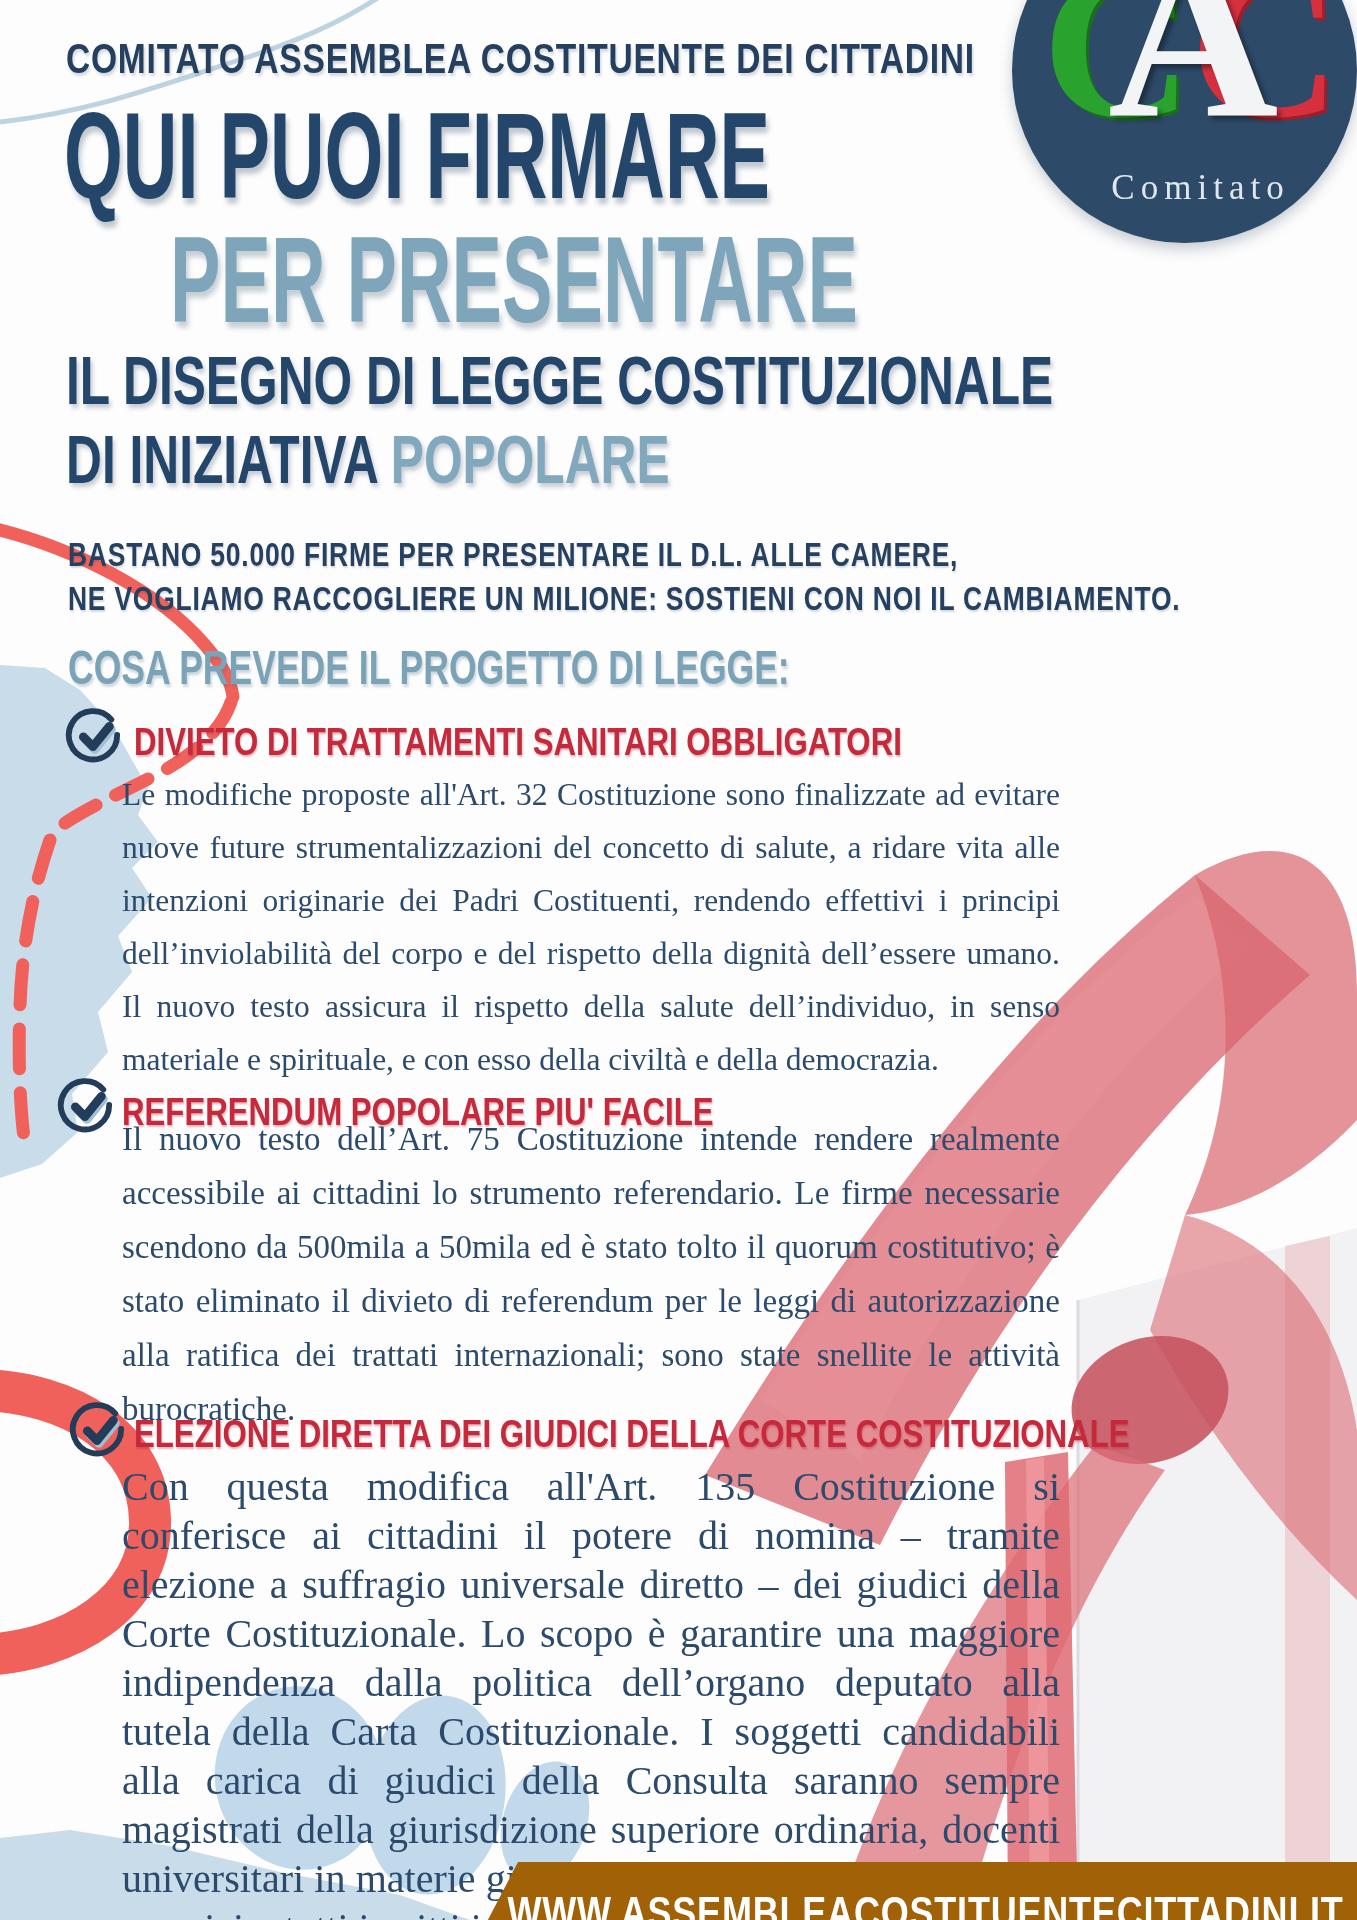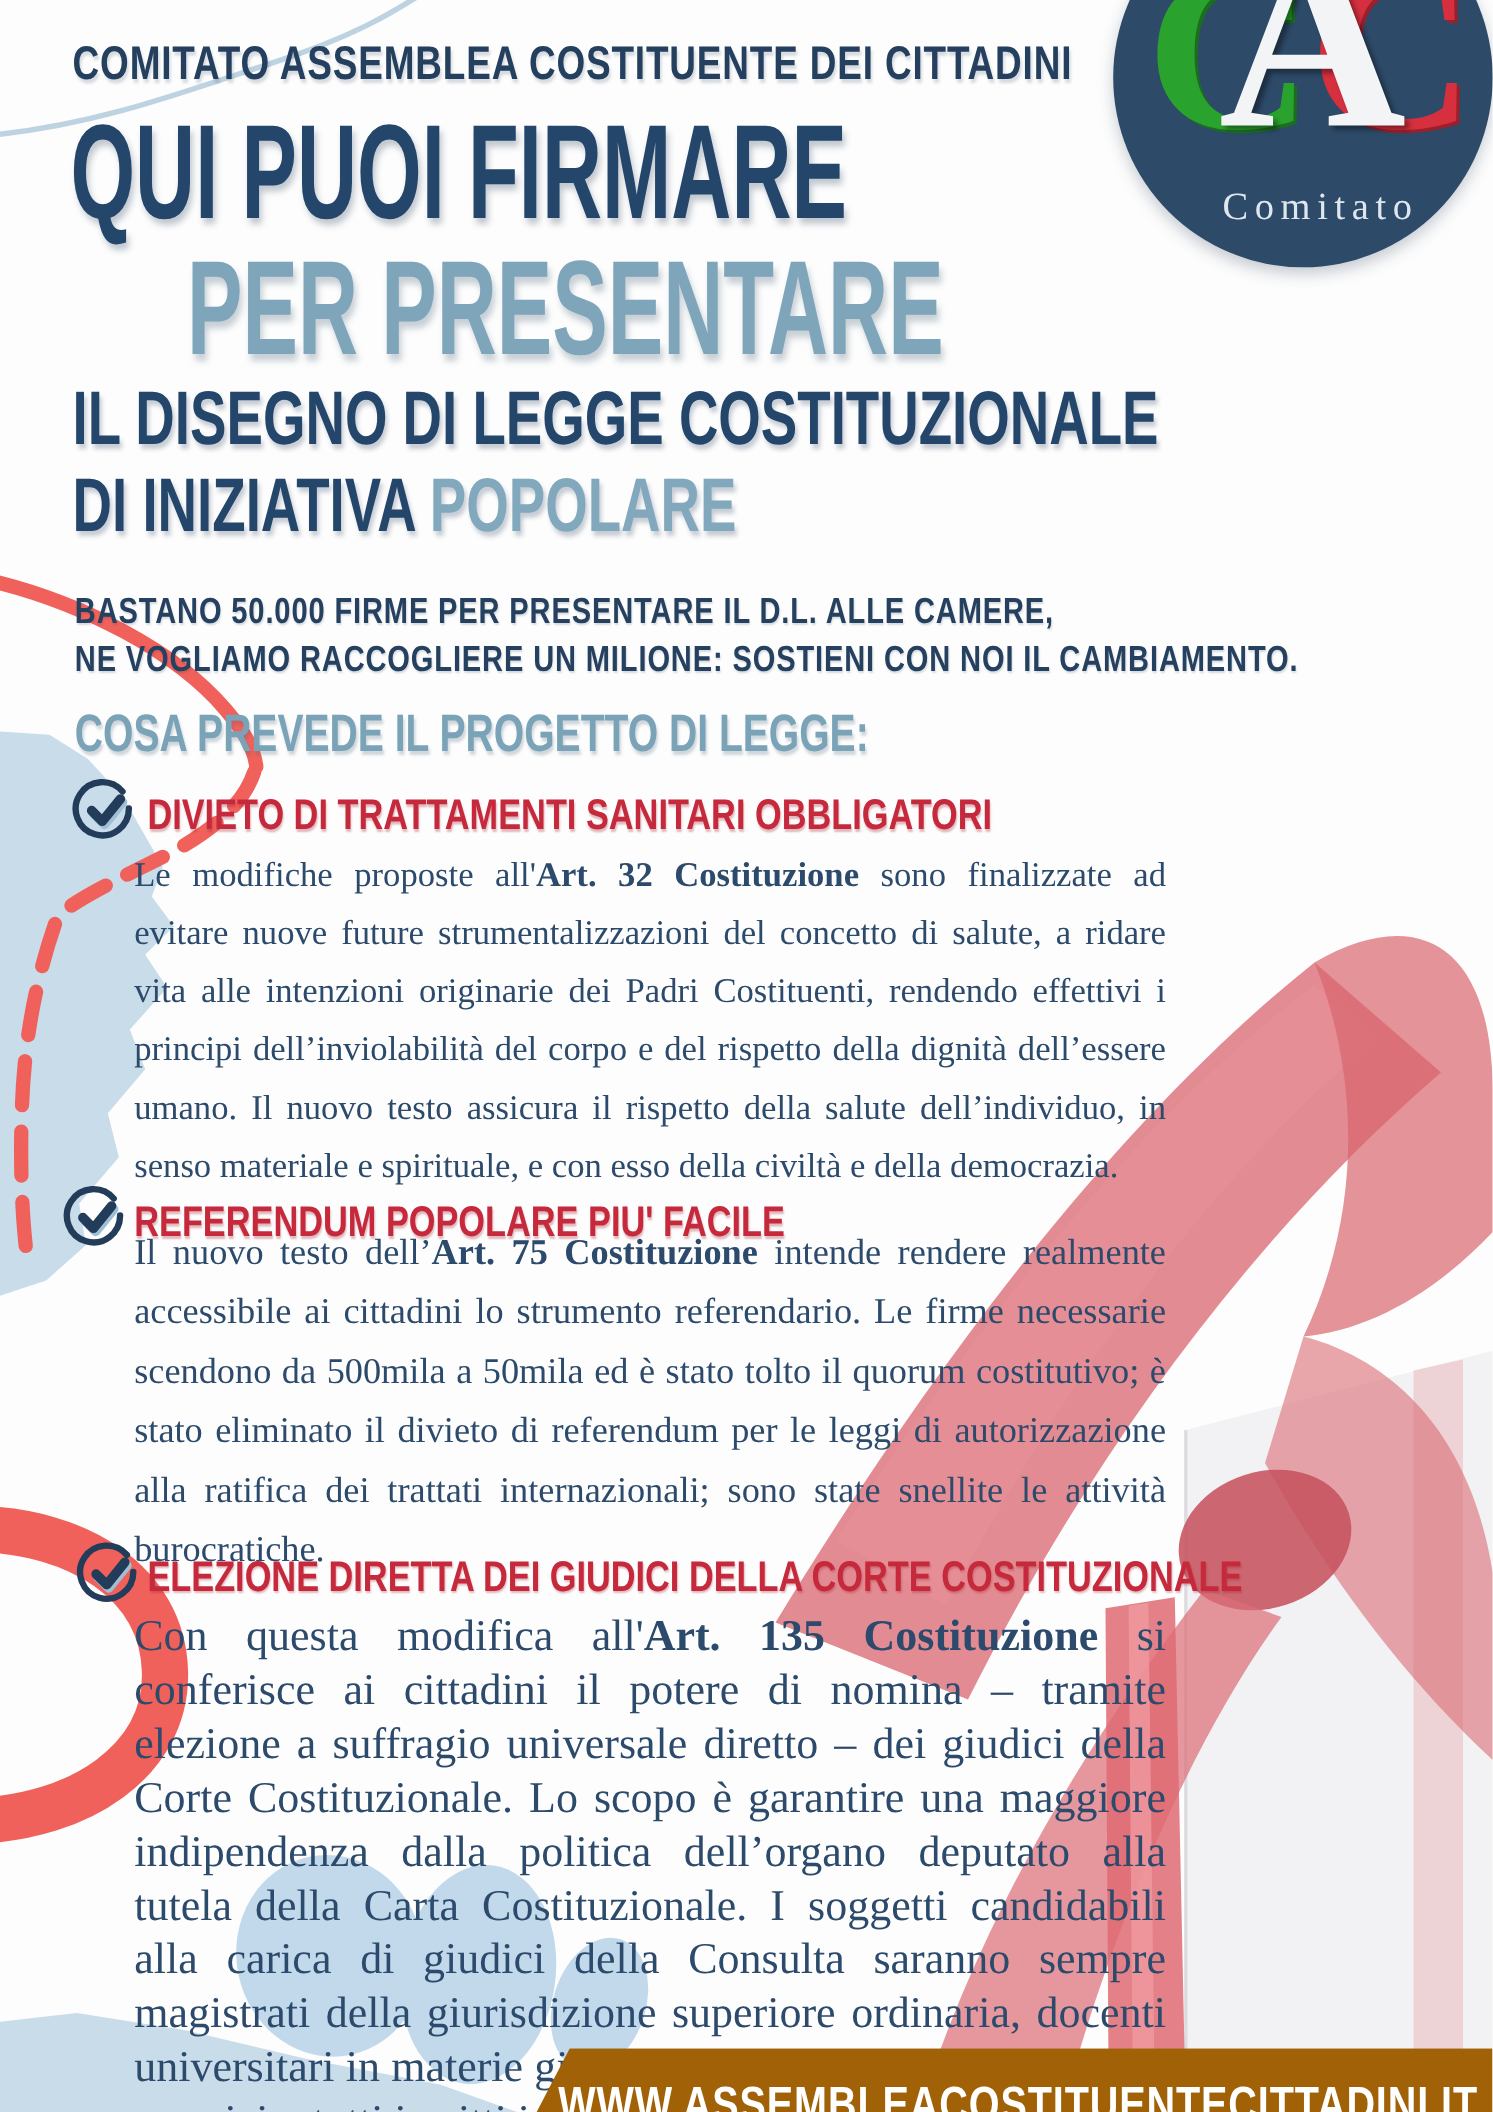--- a/index.html
+++ b/index.html
@@ -23,21 +23,21 @@
         font-weight:800;}
   .big4 .dark{color:#24466b;} .big4 .accent{color:#82a8bd;}
   .sub{font-size:33px;letter-spacing:1px;color:#25415f;transform:scaleX(.80);
        text-shadow:1px 2px 2px rgba(40,60,90,.18);}
   .intro{left:68px;top:640px;font-size:48px;color:#7ba3b8;transform:scaleX(.74);
          text-shadow:2px 3px 3px rgba(70,100,120,.25);}
   .sechead{font-size:39px;color:#c5293b;transform:scaleX(.80);
            text-shadow:1px 2px 2px rgba(160,30,45,.30);}
   .para{width:938px;left:122px;text-align:justify;color:#2c4a6b;
         font-family:"Liberation Serif",serif;z-index:2;}
-  .para b{font-weight:700;}
+  .para b{font-weight:400;}
   .p1{top:768px;font-size:31.5px;line-height:53px;}
   .p2{top:1112px;font-size:33px;line-height:54px;}
   .p3{top:1462px;font-size:40px;line-height:49px;}
   .check{width:58px;height:58px;z-index:2;}
   .footerbar{left:440px;top:1862px;width:917px;height:77px;background:#a16207;
              clip-path:polygon(78px 0,100% 0,100% 100%,38px 100%);
              display:flex;align-items:flex-end;justify-content:center;
              padding-left:55px;box-sizing:border-box;z-index:2;}
   .footerbar .url{font-size:45px;color:#fff;letter-spacing:1px;font-weight:800;
                   transform:scaleX(.80);transform-origin:center;white-space:nowrap;

